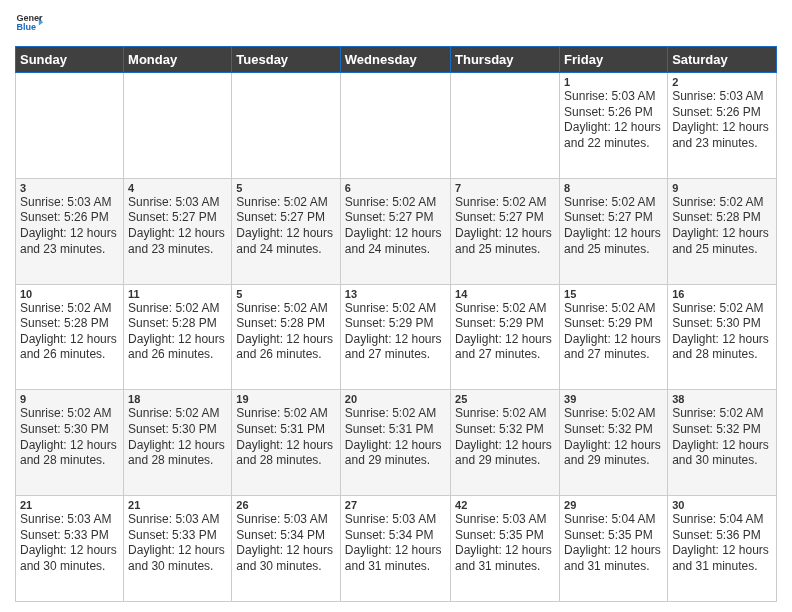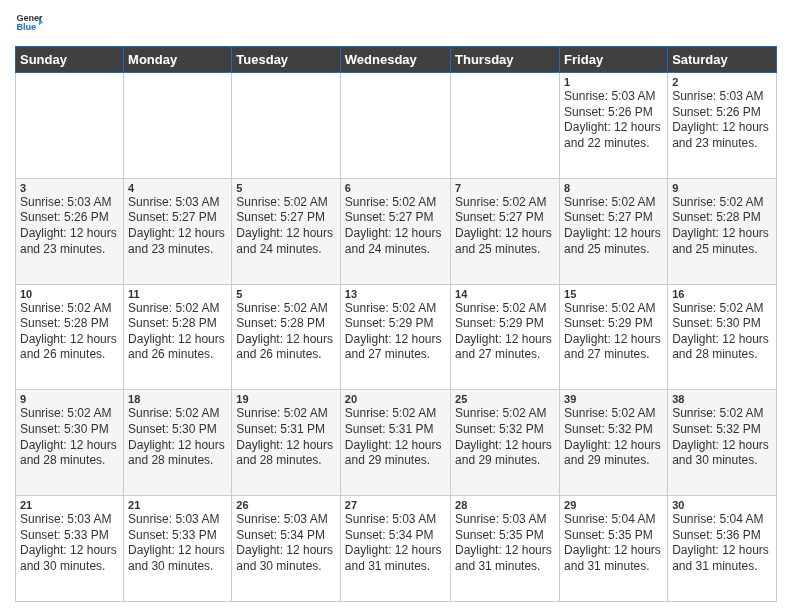--- a/index.html
+++ b/index.html
@@ -315,21 +315,21 @@
 and 30 minutes.</div>
           </td>
           <td>
             <span class="day-num">27</span>
             <div class="day-info" style="white-space: pre-line;">Sunrise: 5:03 AM
 Sunset: 5:34 PM
 Daylight: 12 hours
 and 31 minutes.</div>
           </td>
           <td>
-            <span class="day-num">28</span>
+            <span class="day-num">42</span>
             <div class="day-info" style="white-space: pre-line;">Sunrise: 5:03 AM
 Sunset: 5:35 PM
 Daylight: 12 hours
 and 31 minutes.</div>
           </td>
           <td>
             <span class="day-num">29</span>
             <div class="day-info" style="white-space: pre-line;">Sunrise: 5:04 AM
 Sunset: 5:35 PM
 Daylight: 12 hours

